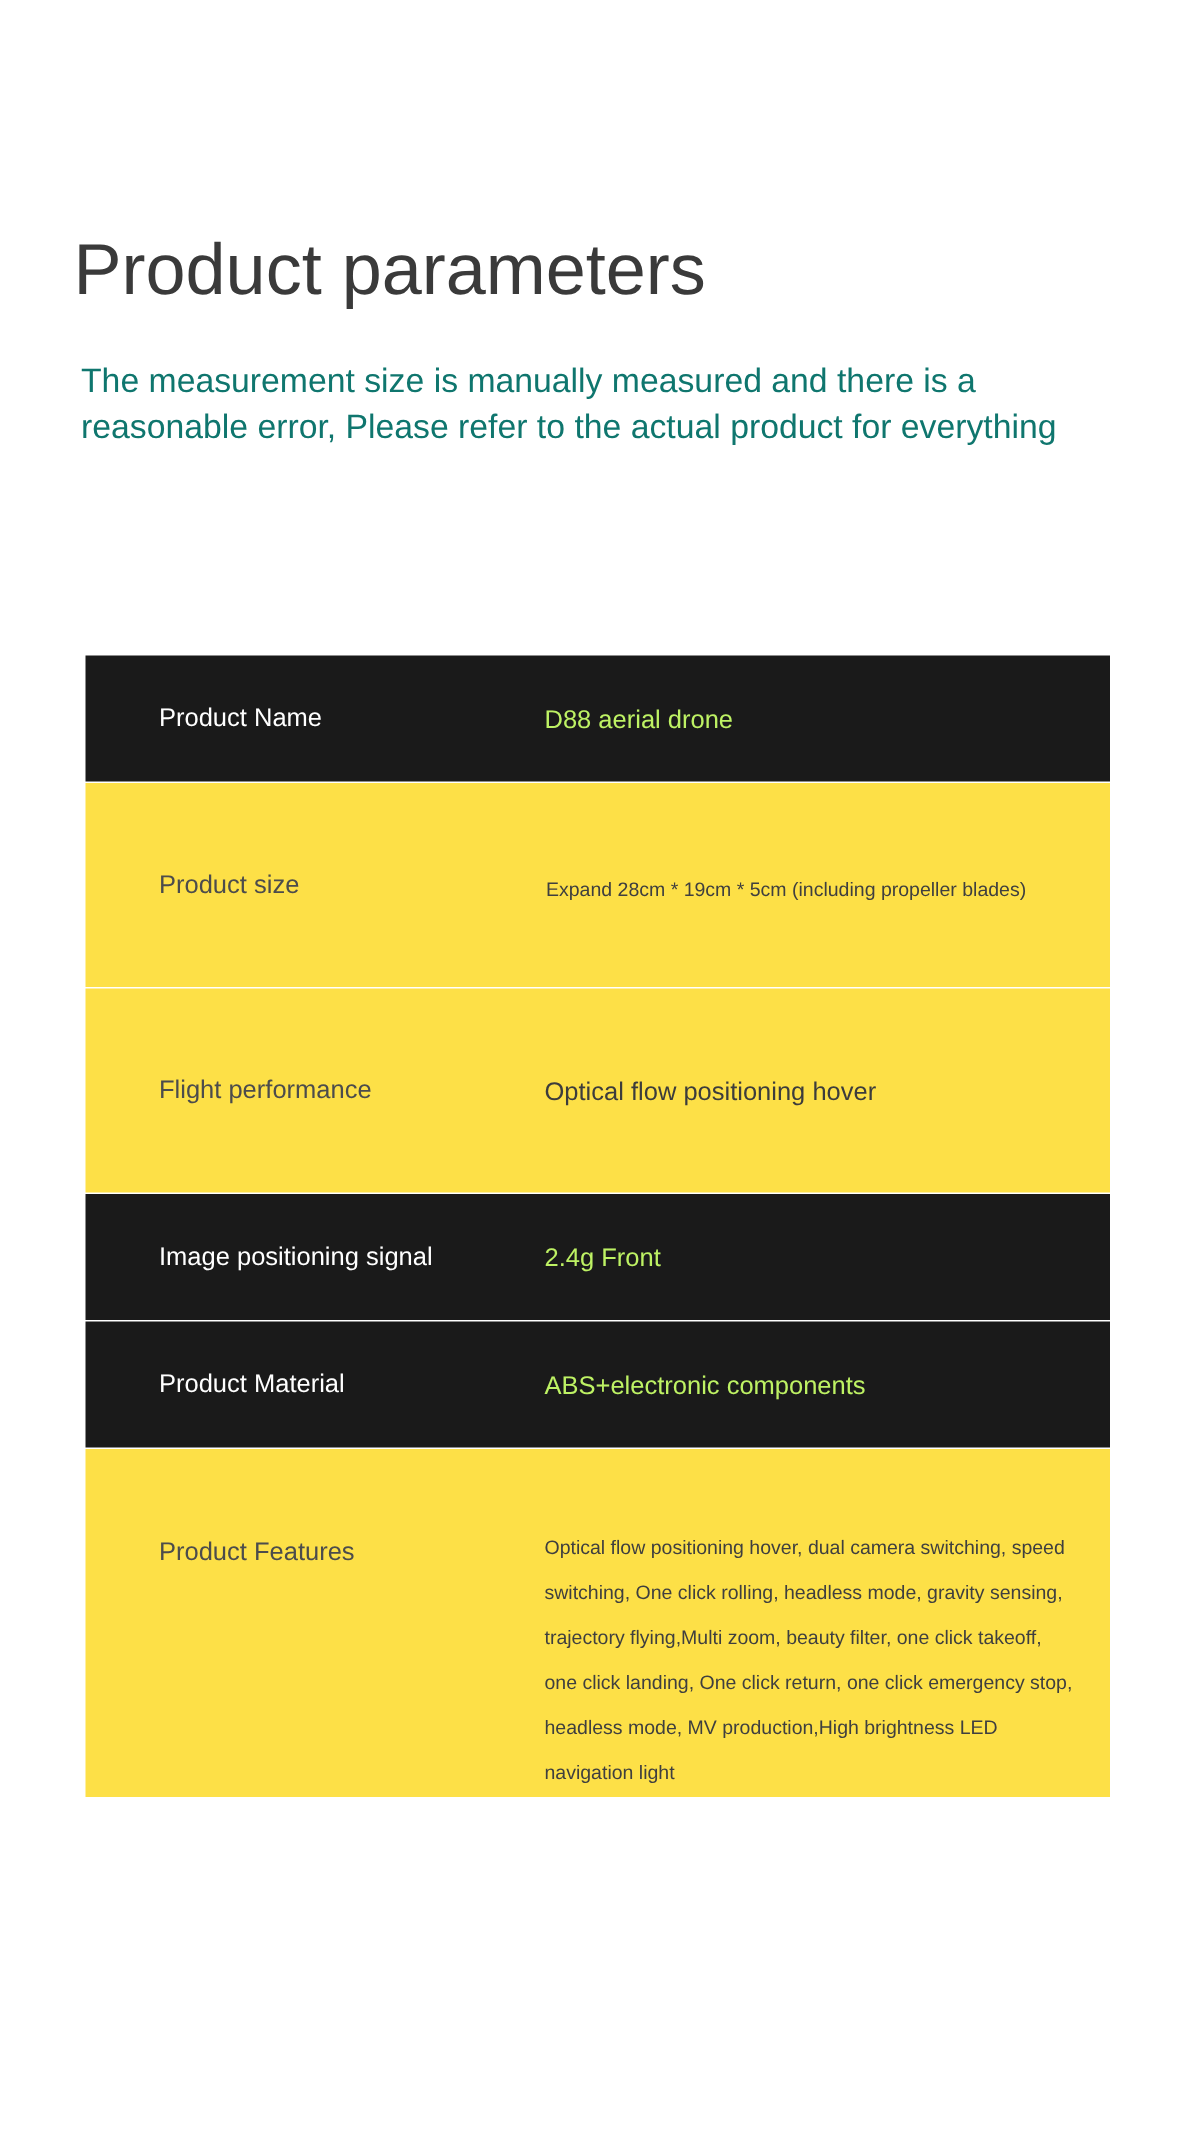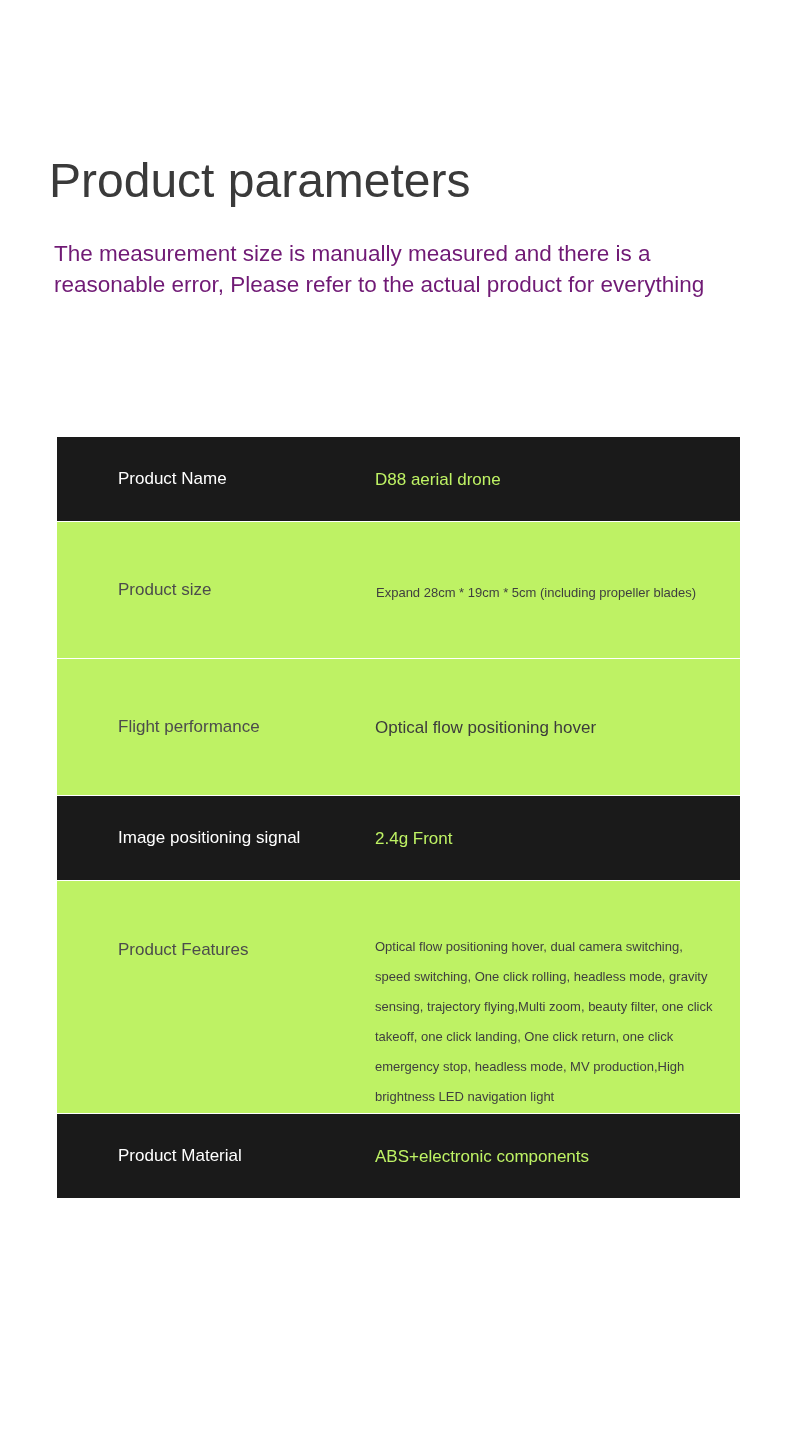--- a/index.html
+++ b/index.html
@@ -10,34 +10,34 @@
     font-family: "Liberation Sans", sans-serif;
   }
   .page-title {
     position: absolute; left: 46px; top: 150px;
     font-size: 48px; line-height: 56px;
     color: #3a3a3a; font-weight: 400;
   }
   .page-subtitle {
     position: absolute; left: 51px; top: 236px; width: 700px;
     font-size: 22.5px; line-height: 30.5px;
-    color: #701a75; font-weight: 400;
+    color: #0f766e; font-weight: 400;
   }
   .spec-table {
     position: absolute; left: 53px; top: 433px; width: 685px;
   }
   .spec-row {
     display: flex; align-items: center;
-    padding-left: 60px; padding-right: 20px;
+    padding-left: 48px; padding-right: 20px;
   }
   .spec-row.dark {
     background: #1a1a1a; height: 84px; color: #ffffff;
   }
   .spec-row.light {
-    background: #bef264; height: 136px;
+    background: #fde047; height: 136px;
   }
   .spec-row.features {
     height: auto; min-height: 230px;
     align-items: flex-start; padding-top: 58px;
   }
   .cell-label {
     flex: none; width: 255px;
     font-size: 17px; line-height: 20px;
   }
   .dark .cell-label { color: #ffffff; }
@@ -82,23 +82,23 @@
     <div class="cell-label">Flight performance</div>
     <div class="cell-value">Optical flow positioning hover</div>
   </div>
 
   <div class="spec-row dark">
     <div class="cell-label">Image positioning signal</div>
     <div class="cell-value">2.4g Front</div>
   </div>
 
 
+  <div class="spec-row dark">
+    <div class="cell-label">Product Material</div>
+    <div class="cell-value">ABS+electronic components</div>
+  </div>
+
   <div class="spec-row light features">
     <div class="cell-label">Product Features</div>
     <div class="cell-value wrap-small">Optical flow positioning hover, dual camera switching, speed switching, One click rolling, headless mode, gravity sensing, trajectory flying,Multi zoom, beauty filter, one click takeoff, one click landing, One click return, one click emergency stop, headless mode, MV production,High brightness LED navigation light</div>
   </div>
 
-  <div class="spec-row dark">
-    <div class="cell-label">Product Material</div>
-    <div class="cell-value">ABS+electronic components</div>
-  </div>
-
 </div>
 
 </body></html>

